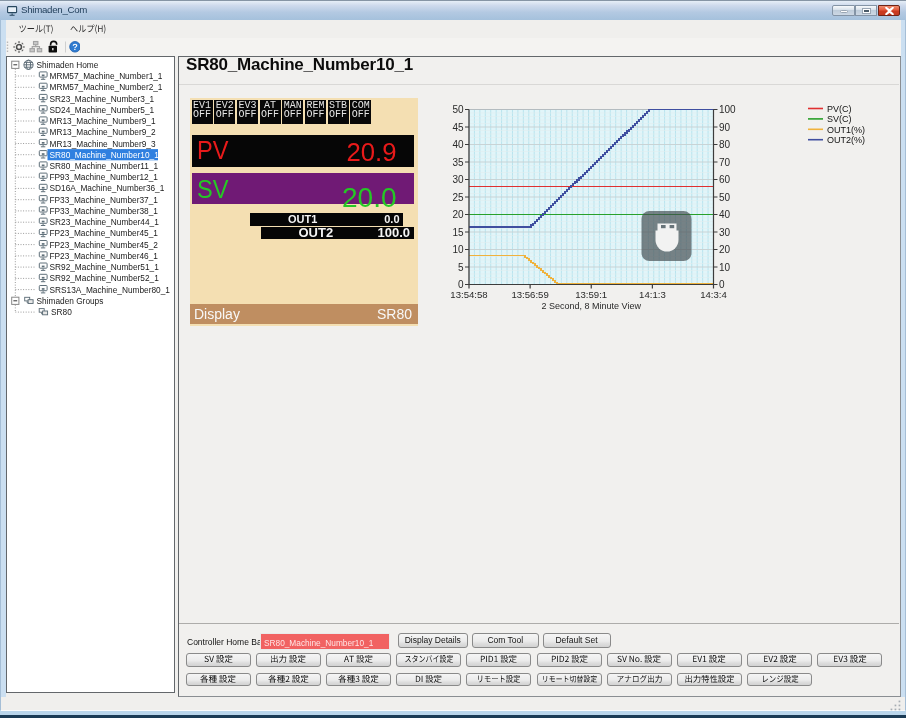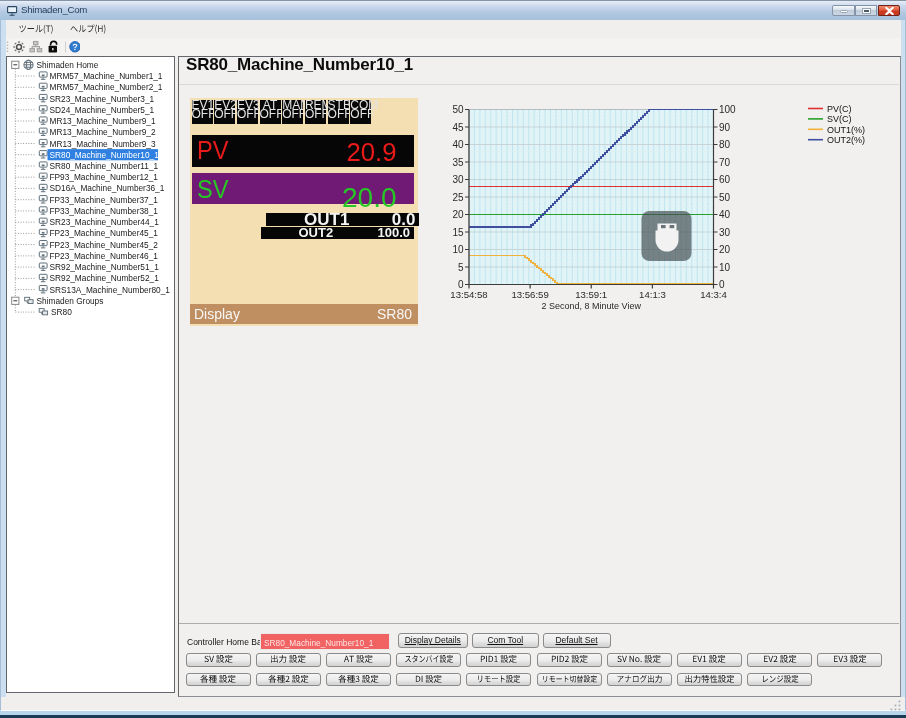--- a/index.html
+++ b/index.html
@@ -1,21 +1,21 @@
 <!DOCTYPE html>
 <html><head><meta charset="utf-8"><style>
 * { margin:0; padding:0; box-sizing:border-box; }
 html,body { width:906px; height:718px; overflow:hidden; }
 body { font-family:"Liberation Sans",sans-serif; position:relative; background:#f0efed; }
 .abs { position:absolute; }
 .wbtn { position:absolute; display:flex; align-items:center; justify-content:center;
   background:linear-gradient(#f5f5f5 0%,#ebebeb 55%,#dddddd 75%,#d2d2d2 100%);
-  border:1px solid #8a8a8a; border-radius:3px;text-decoration:underline; }
+  border:1px solid #8a8a8a; border-radius:3px; }
 .evbox { position:absolute; top:99.5px; width:21px; height:24.5px; background:#070707; color:#e4e4e4;
-  font-size:12px; line-height:9.6px; text-align:center; letter-spacing:0; padding-top:1.2px; filter:grayscale(1); }
+  font-size:10px; line-height:9.6px; text-align:center; letter-spacing:0; padding-top:1.2px; filter:grayscale(1);font-family:Liberation Mono, monospace; }
 </style></head><body>
 
 <div class="abs" style="left:0;top:0;width:906px;height:20px;background:linear-gradient(#e6eef7 0%,#cdd9ec 25%,#b3c9e2 60%,#a5c1dc 100%);border-top:1px solid #8695a5"></div>
 
 <div class="abs" style="left:0;top:20px;width:5.5px;height:691px;background:#cbdff1;border-left:1px solid #a5bed6"></div>
 <div class="abs" style="left:900.5px;top:20px;width:5.5px;height:691px;background:#cbdff1;border-right:1px solid #a5bed6"></div>
 
 <div class="abs" style="left:0;top:710px;width:906px;height:4.5px;background:#b9d5eb"></div>
 <div class="abs" style="left:0;top:714.5px;width:906px;height:3.5px;background:#1b3b55"></div>
 
@@ -189,21 +189,21 @@
 <div class="evbox" style="left:327.6px">STB<br>OFF</div>
 <div class="evbox" style="left:350.3px">COM<br>OFF</div>
 <div class="abs" style="left:191.5px;top:135px;width:222.5px;height:31.5px;background:#060606;color:#e81a1a">
   <span style="position:absolute;left:5.6px;top:0.3px;font-size:26.5px;line-height:31px;transform:scaleX(0.89);transform-origin:0 0">PV</span>
   <span style="position:absolute;right:17.5px;top:1.6px;font-size:25.7px;line-height:31px">20.9</span>
 </div>
 <div class="abs" style="left:191.5px;top:172.5px;width:222.5px;height:31.5px;background:#701a75;color:#25c825">
   <span style="position:absolute;left:5.6px;top:1.6px;font-size:26.5px;line-height:31px;transform:scaleX(0.89);transform-origin:0 0">SV</span>
   <span style="position:absolute;right:17.5px;top:9px;font-size:28px;line-height:31px">20.0</span>
 </div>
-<div class="abs" style="left:266px;top:212.5px;width:153px;height:13.5px;background:#060606;color:#f4f4f4;font-size:17px;font-weight:bold;line-height:13px;filter:grayscale(1)">
+<div class="abs" style="left:250px;top:212.5px;width:153px;height:13.5px;background:#060606;color:#f4f4f4;font-size:11px;font-weight:bold;line-height:13px;filter:grayscale(1)">
   <span style="position:absolute;left:38px;top:0.5px">OUT1</span>
     <span style="position:absolute;right:3.5px;top:0.5px">0.0</span>
 </div>
 <div class="abs" style="left:260.5px;top:227px;width:153px;height:12px;background:#060606;color:#f4f4f4;font-size:13px;font-weight:bold;line-height:12px;filter:grayscale(1)">
   <span style="position:absolute;left:38px;top:0px">OUT2</span>
     <span style="position:absolute;right:3.5px;top:0px">100.0</span>
 </div>
 <div class="abs" style="left:189.5px;top:303.5px;width:228.5px;height:20.5px;background:#bf8e61;color:#f8f8f8">
   <span style="position:absolute;left:4.5px;top:2.2px;font-size:14px">Display</span>
   <span style="position:absolute;right:6px;top:2.2px;font-size:14px">SR80</span>

